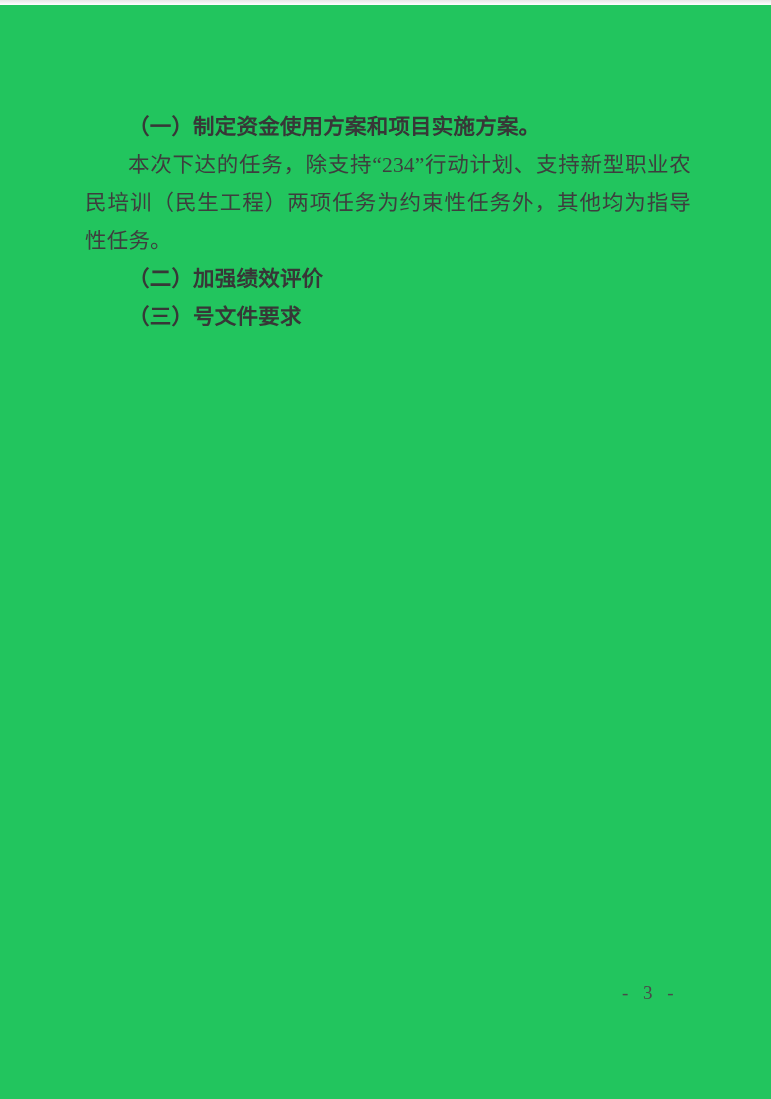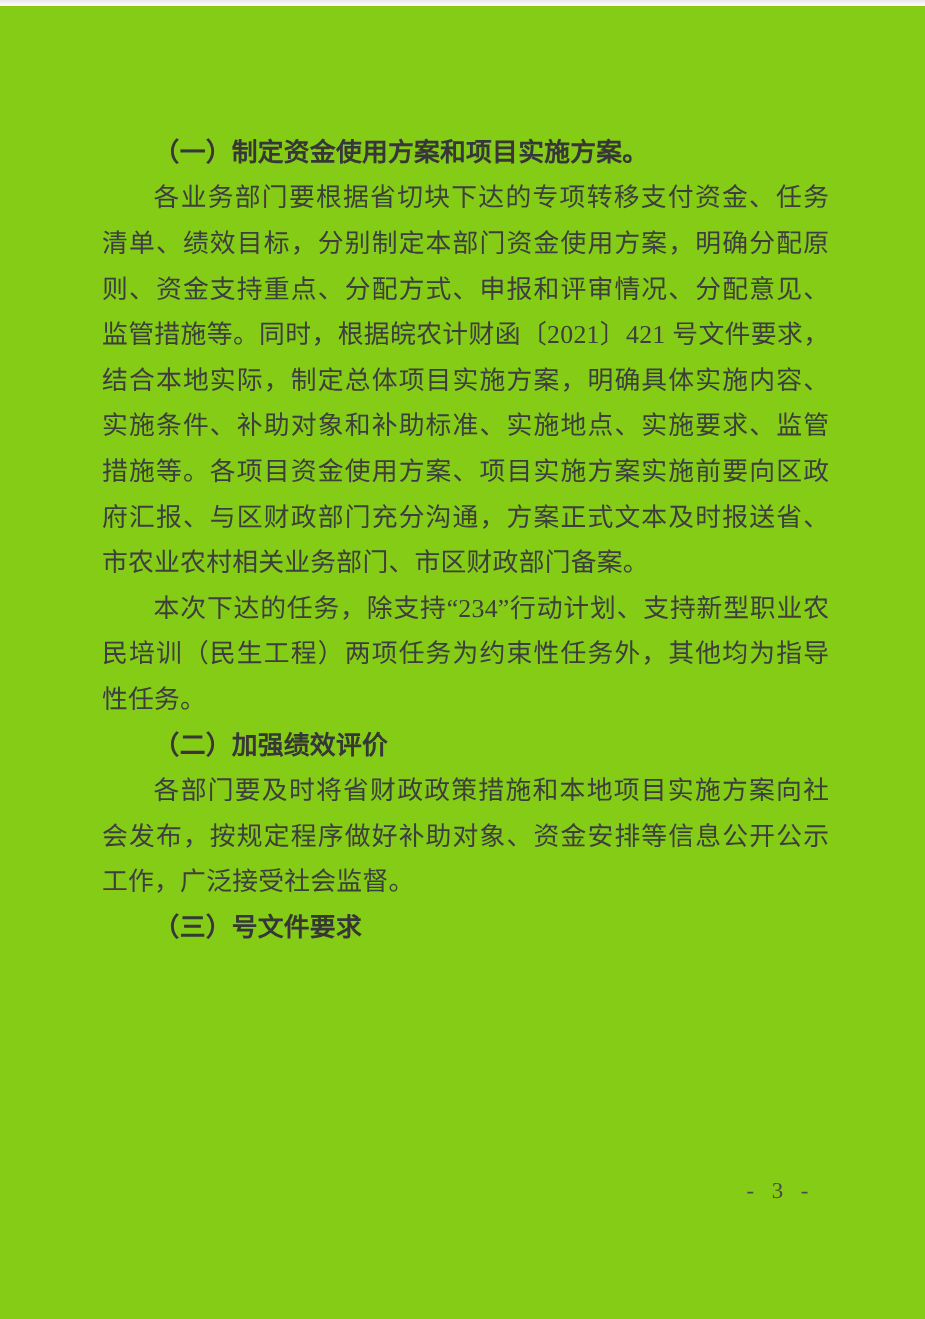--- a/index.html
+++ b/index.html
@@ -4,21 +4,21 @@
 <style>
   html, body {
     margin: 0;
     padding: 0;
     background: #ffffff;
   }
   .page {
     position: relative;
     width: 771px;
     height: 1099px;
-    background: #84cc16;
+    background: #22c55e;
     overflow: hidden;
     font-family: "Liberation Serif", "DejaVu Serif", serif;
     color: #3e3e3e;
   }
   
   .page::before {
     content: "";
     position: absolute;
     top: 0; left: 0; right: 0;
     height: 5px;
@@ -57,22 +57,20 @@
     white-space: nowrap;
   }
 </style>
 </head>
 <body>
 
 <div class="page">
 
   <div class="content">
     <p class="heading">（一）制定资金使用方案和项目实施方案。</p>
-    <p class="para">各业务部门要根据省切块下达的专项转移支付资金、任务清单、绩效目标，分别制定本部门资金使用方案，明确分配原则、资金支持重点、分配方式、申报和评审情况、分配意见、监管措施等。同时，根据皖农计财函〔2021〕421 号文件要求，结合本地实际，制定总体项目实施方案，明确具体实施内容、实施条件、补助对象和补助标准、实施地点、实施要求、监管措施等。各项目资金使用方案、项目实施方案实施前要向区政府汇报、与区财政部门充分沟通，方案正式文本及时报送省、市农业农村相关业务部门、市区财政部门备案。</p>
     <p class="para">本次下达的任务，除支持“234”行动计划、支持新型职业农民培训（民生工程）两项任务为约束性任务外，其他均为指导性任务。</p>
     <p class="heading">（二）加强绩效评价</p>
-    <p class="para">各部门要及时将省财政政策措施和本地项目实施方案向社会发布，按规定程序做好补助对象、资金安排等信息公开公示工作，广泛接受社会监督。</p>
     <p class="heading">（三）号文件要求</p>
   </div>
 
   <div class="page-number">- 3 -</div>
 
 </div>
 
 </body></html>

